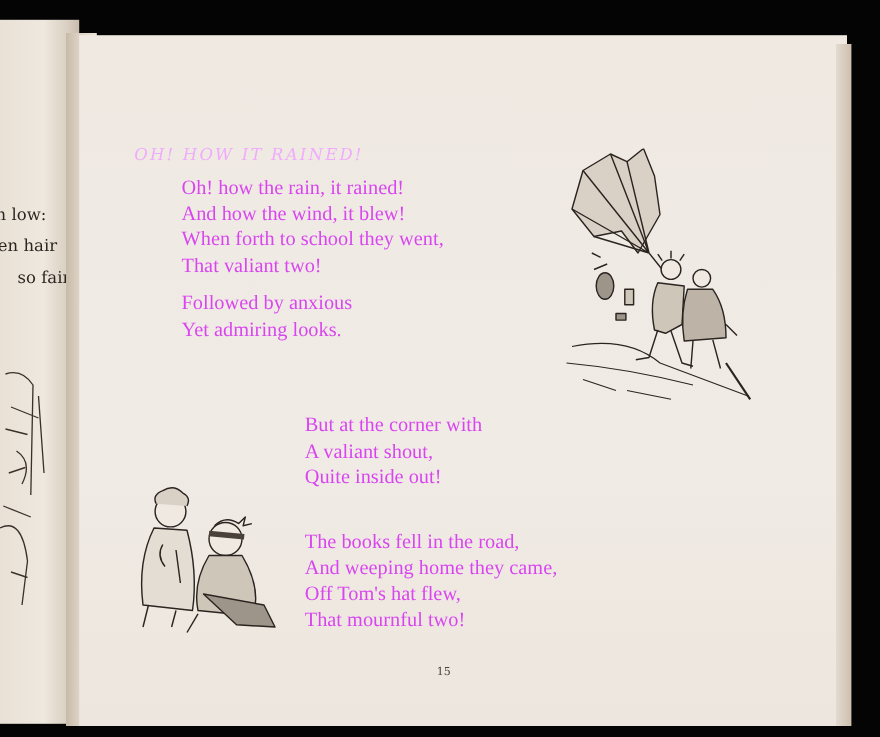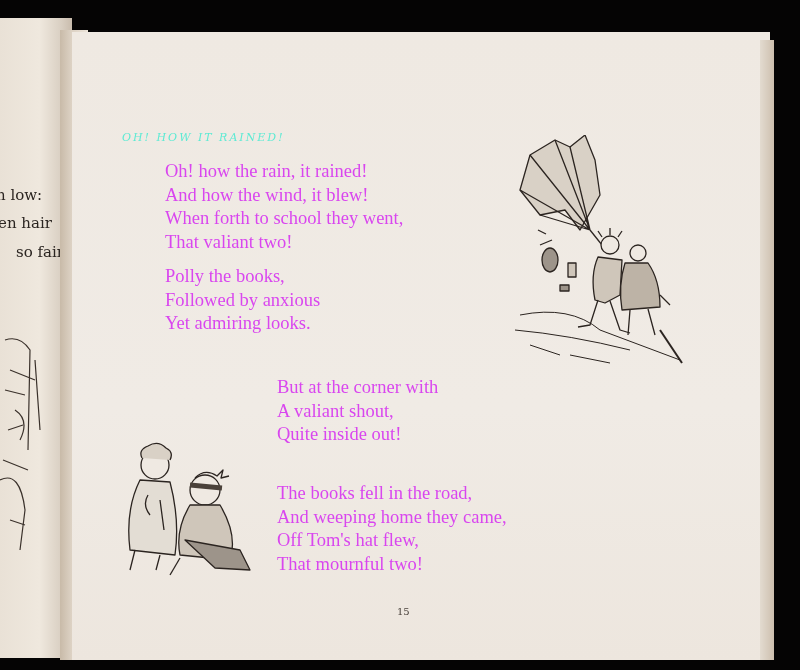--- a/index.html
+++ b/index.html
@@ -8,22 +8,22 @@
   .left-page { position:absolute; left:0; top:18px; width:72px; height:640px;
                background:linear-gradient(90deg,#e9e1d6 0%,#efe8de 55%,#d9cfc2 85%,#c9bcad 100%);
                border-radius:0 0 0 0; }
   .left-text { position:absolute; font-size:15px; color:#2b2521; white-space:nowrap; }
   .gutter { position:absolute; left:60px; top:30px; width:28px; height:630px;
             background:linear-gradient(90deg,#c8baa8 0%,#dcd1c3 40%,#ebe3d8 100%); }
   .right-page { position:absolute; left:72px; top:32px; width:698px; height:628px;
                 background:linear-gradient(180deg,#efe9e2 0%,#f0ebe5 60%,#ede6de 100%); }
   .edge { position:absolute; left:760px; top:40px; width:14px; height:620px;
           background:linear-gradient(90deg,#e3dbd0,#cdbfae); }
-  .title { position:absolute; left:122px; top:131px; font-size:11px; font-style:italic;
-           letter-spacing:2px; color:#5eead4;text-align:right; }
+  .title { position:absolute; left:122px; top:131px; font-size:15px; font-style:italic;
+           letter-spacing:2px; color:#f0abfc;text-align:right; }
   .stanza { position:absolute; font-size:18.5px; line-height:23.5px; color:#d946ef;font-family:Liberation Serif, serif; }
   .stanza div { white-space:nowrap; }
   .pagenum { position:absolute; left:397px; top:586px; font-size:10px; color:#4a423c;margin-top:20px; }
   .illus { position:absolute; }
 </style>
 </head>
 <body>
 
 <div class="left-page"></div>
 <div class="left-text" style="left:-4px;top:186px;">n low:</div>
@@ -42,21 +42,20 @@
 
 <div class="title">OH! HOW IT RAINED!</div>
 
 <div class="stanza" style="left:165px;top:160px;">
   <div>Oh! how the rain, it rained!</div>
   <div>And how the wind, it blew!</div>
   <div>When forth to school they went,</div>
   <div>That valiant two!</div>
 </div>
 <div class="stanza" style="left:165px;top:265px;">
-  <div>Polly the books,</div>
   <div>Followed by anxious</div>
   <div>Yet admiring looks.</div>
 </div>
 <div class="stanza" style="left:277px;top:376px;">
   <div>But at the corner with</div>
   <div>A valiant shout,</div>
   <div>Quite inside out!</div>
 </div>
 <div class="stanza" style="left:277px;top:482px;">
   <div>The books fell in the road,</div>

